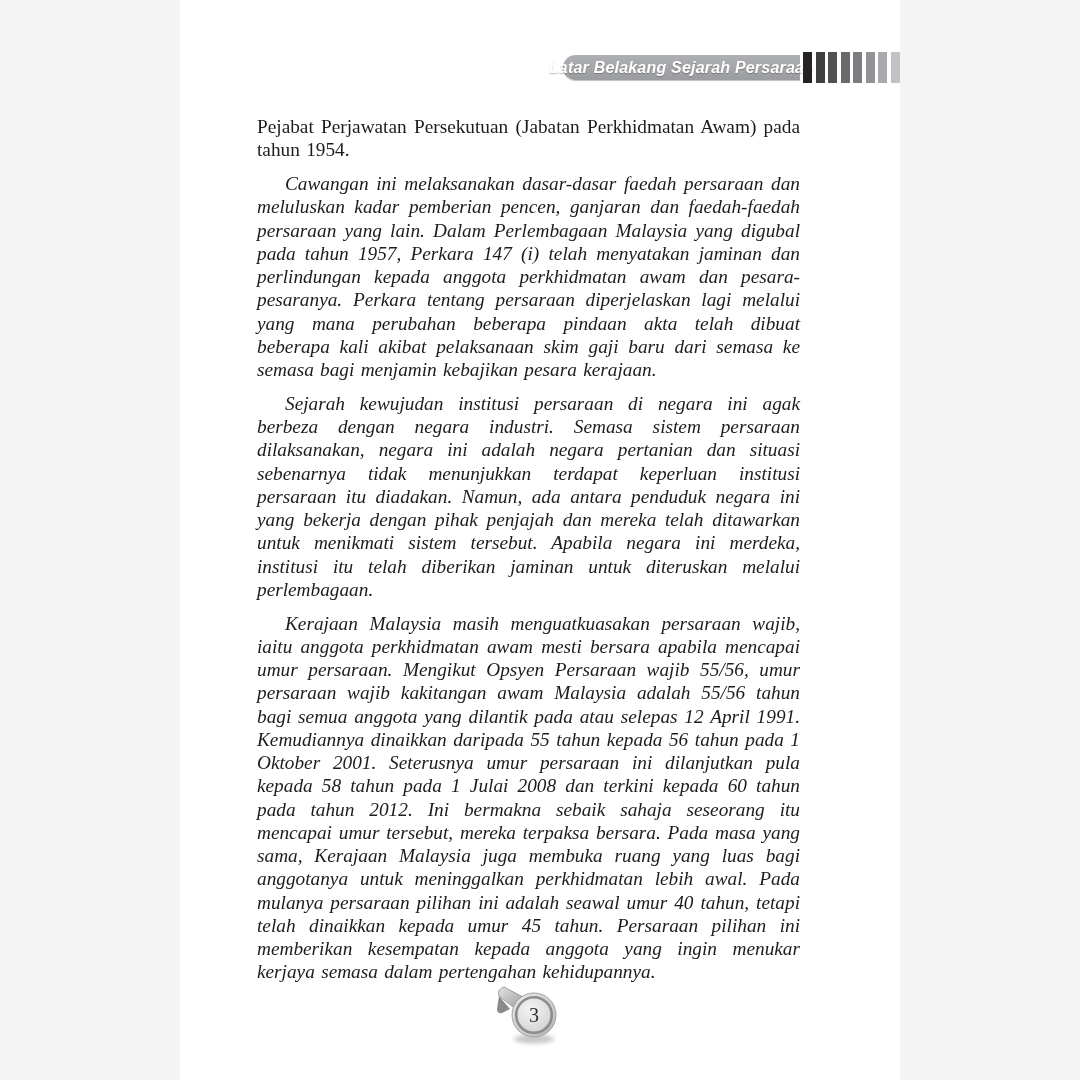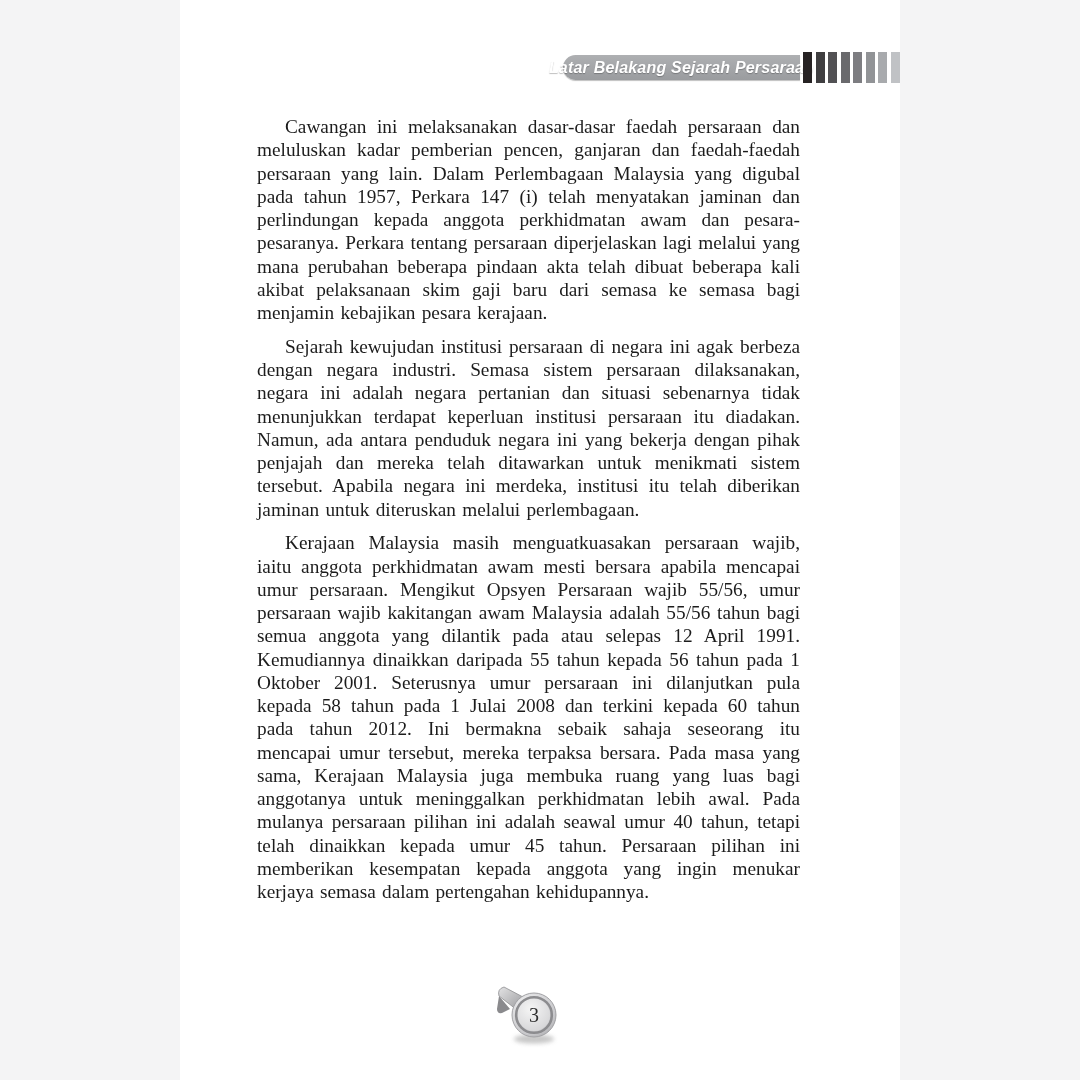--- a/index.html
+++ b/index.html
@@ -55,21 +55,21 @@
     width: 543px;
     color: #1c1c1c;
   }
   .content p {
     font-size: 19.3px;
     line-height: 23.25px;
     text-align: justify;
     margin-bottom: 10.5px;
     word-spacing: 1.5px;
   }
-  .content p.indent { text-indent: 28px; }
+  .content p.indent { text-indent: 28px; font-style: italic; }
   
   .badge {
     position: absolute;
     left: 297px; top: 975px;
     width: 100px; height: 80px;
   }
 </style>
 </head>
 <body>
 
@@ -84,20 +84,21 @@
       <div class="deco-bar" style="background-color: rgb(63, 62, 64);"></div>
       <div class="deco-bar" style="background-color: rgb(82, 81, 84);"></div>
       <div class="deco-bar" style="background-color: rgb(106, 106, 109);"></div>
       <div class="deco-bar" style="background-color: rgb(125, 125, 129);"></div>
       <div class="deco-bar" style="background-color: rgb(145, 147, 150);"></div>
       <div class="deco-bar" style="background-color: rgb(168, 170, 173);"></div>
       <div class="deco-bar" style="background-color: rgb(192, 194, 197);"></div>
     </div>
 
   <div class="content">
+    <p>Pejabat Perjawatan Persekutuan (Jabatan Perkhidmatan Awam) pada tahun 1954.</p>
     <p class="indent">Cawangan ini melaksanakan dasar-dasar faedah persaraan dan meluluskan kadar pemberian pencen, ganjaran dan faedah-faedah persaraan yang lain. Dalam Perlembagaan Malaysia yang digubal pada tahun 1957, Perkara 147 (i) telah menyatakan jaminan dan perlindungan kepada anggota perkhidmatan awam dan pesara-pesaranya. Perkara tentang persaraan diperjelaskan lagi melalui yang mana perubahan beberapa pindaan akta telah dibuat beberapa kali akibat pelaksanaan skim gaji baru dari semasa ke semasa bagi menjamin kebajikan pesara kerajaan.</p>
     <p class="indent">Sejarah kewujudan institusi persaraan di negara ini agak berbeza dengan negara industri. Semasa sistem persaraan dilaksanakan, negara ini adalah negara pertanian dan situasi sebenarnya tidak menunjukkan terdapat keperluan institusi persaraan itu diadakan. Namun, ada antara penduduk negara ini yang bekerja dengan pihak penjajah dan mereka telah ditawarkan untuk menikmati sistem tersebut. Apabila negara ini merdeka, institusi itu telah diberikan jaminan untuk diteruskan melalui perlembagaan.</p>
     <p class="indent">Kerajaan Malaysia masih menguatkuasakan persaraan wajib, iaitu anggota perkhidmatan awam mesti bersara apabila mencapai umur persaraan. Mengikut Opsyen Persaraan wajib 55/56, umur persaraan wajib kakitangan awam Malaysia adalah 55/56 tahun bagi semua anggota yang dilantik pada atau selepas 12 April 1991. Kemudiannya dinaikkan daripada 55 tahun kepada 56 tahun pada 1 Oktober 2001. Seterusnya umur persaraan ini dilanjutkan pula kepada 58 tahun pada 1 Julai 2008 dan terkini kepada 60 tahun pada tahun 2012. Ini bermakna sebaik sahaja seseorang itu mencapai umur tersebut, mereka terpaksa bersara. Pada masa yang sama, Kerajaan Malaysia juga membuka ruang yang luas bagi anggotanya untuk meninggalkan perkhidmatan lebih awal. Pada mulanya persaraan pilihan ini adalah seawal umur 40 tahun, tetapi telah dinaikkan kepada umur 45 tahun. Persaraan pilihan ini memberikan kesempatan kepada anggota yang ingin menukar kerjaya semasa dalam pertengahan kehidupannya.</p>
   </div>
 
   <svg class="badge" viewBox="0 0 100 80" xmlns="http://www.w3.org/2000/svg">
     <defs>
       <linearGradient id="ribbonGrad" x1="0" y1="0" x2="1" y2="1">
         <stop offset="0" stop-color="#e3e3e4"></stop>
         <stop offset="1" stop-color="#9b9b9e"></stop>

